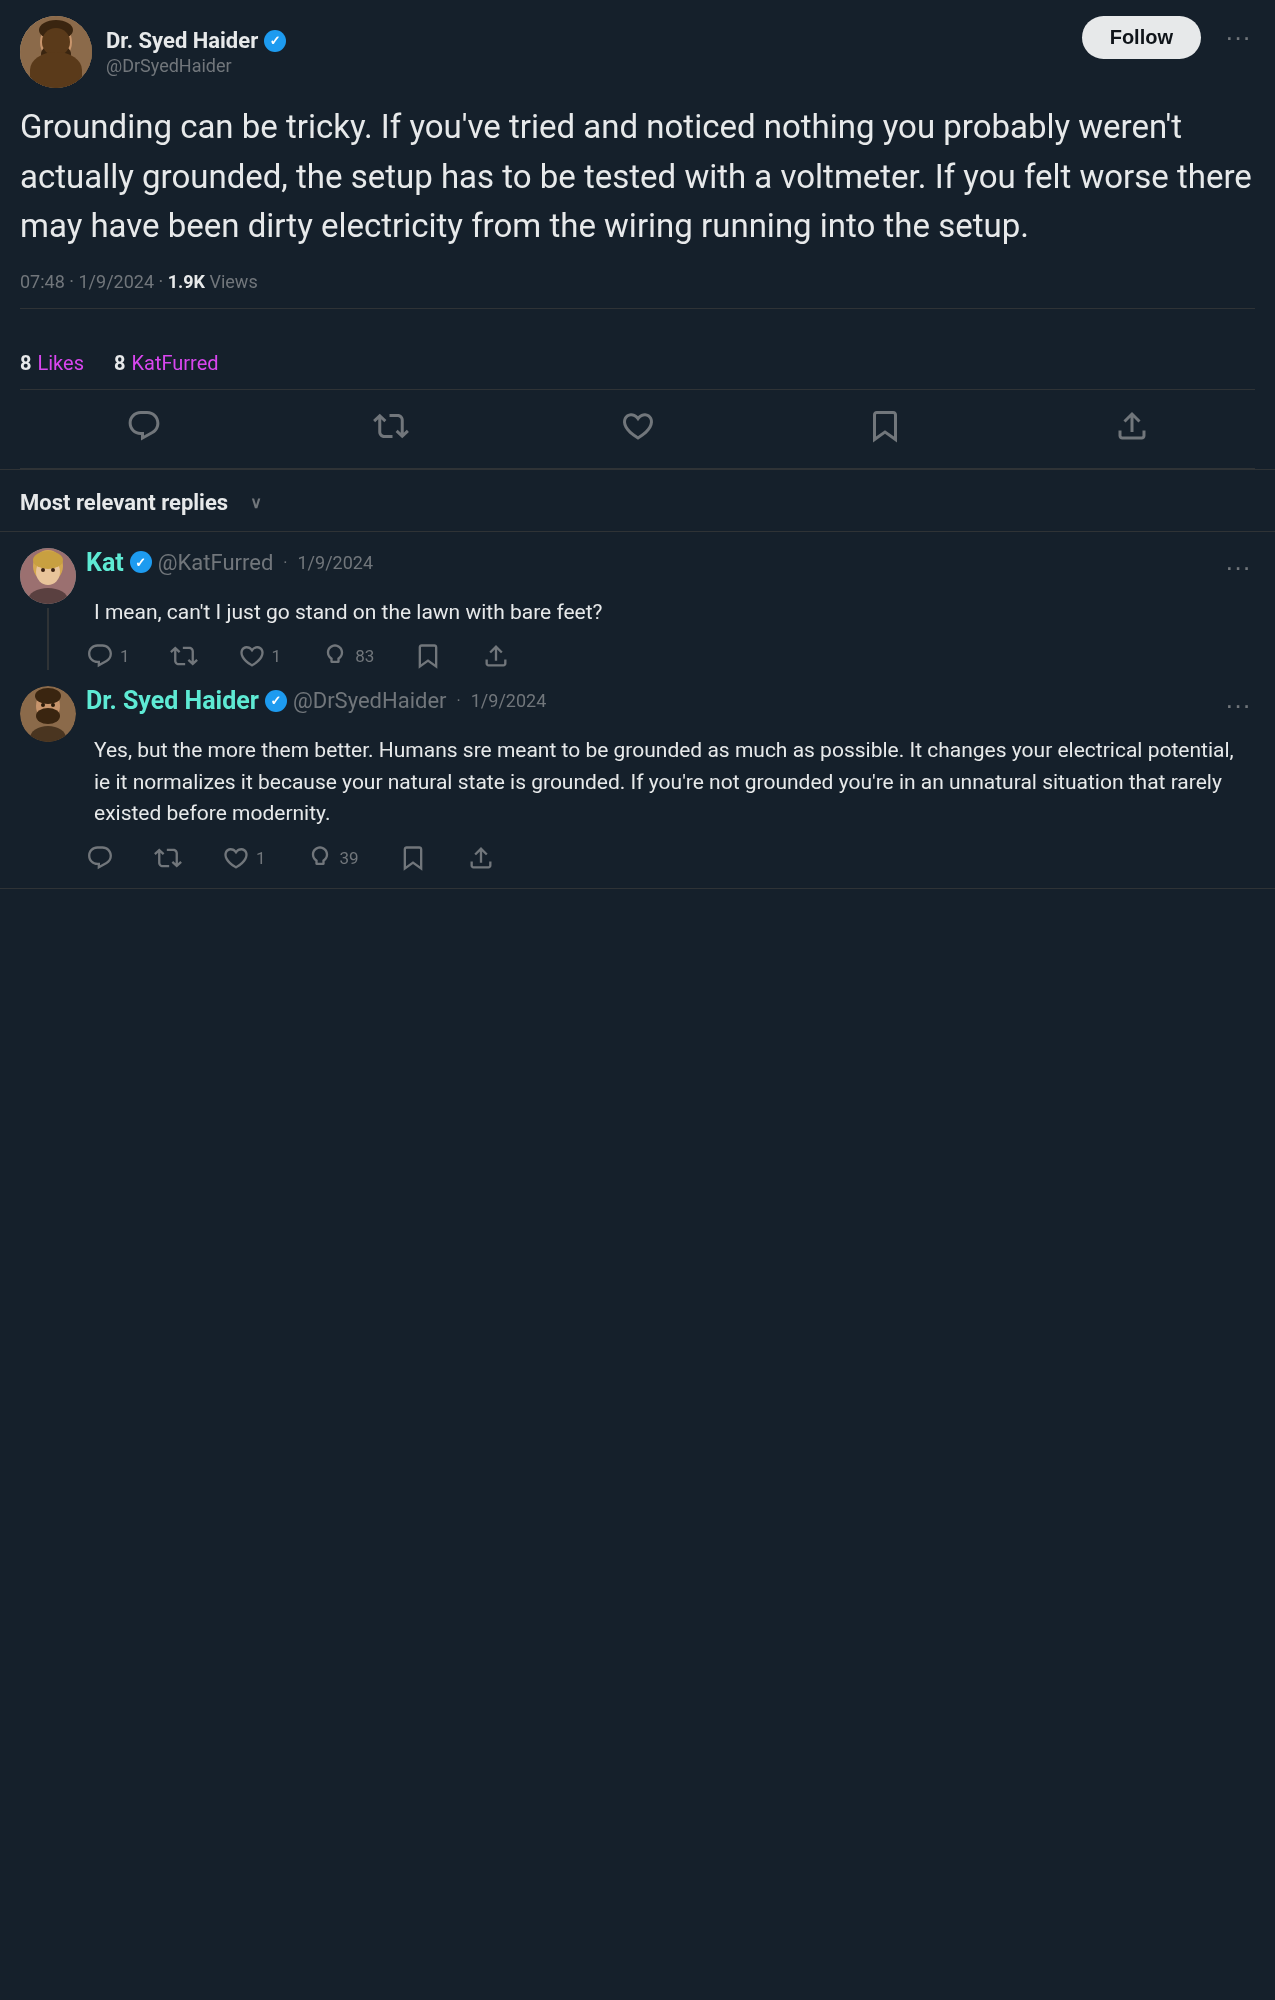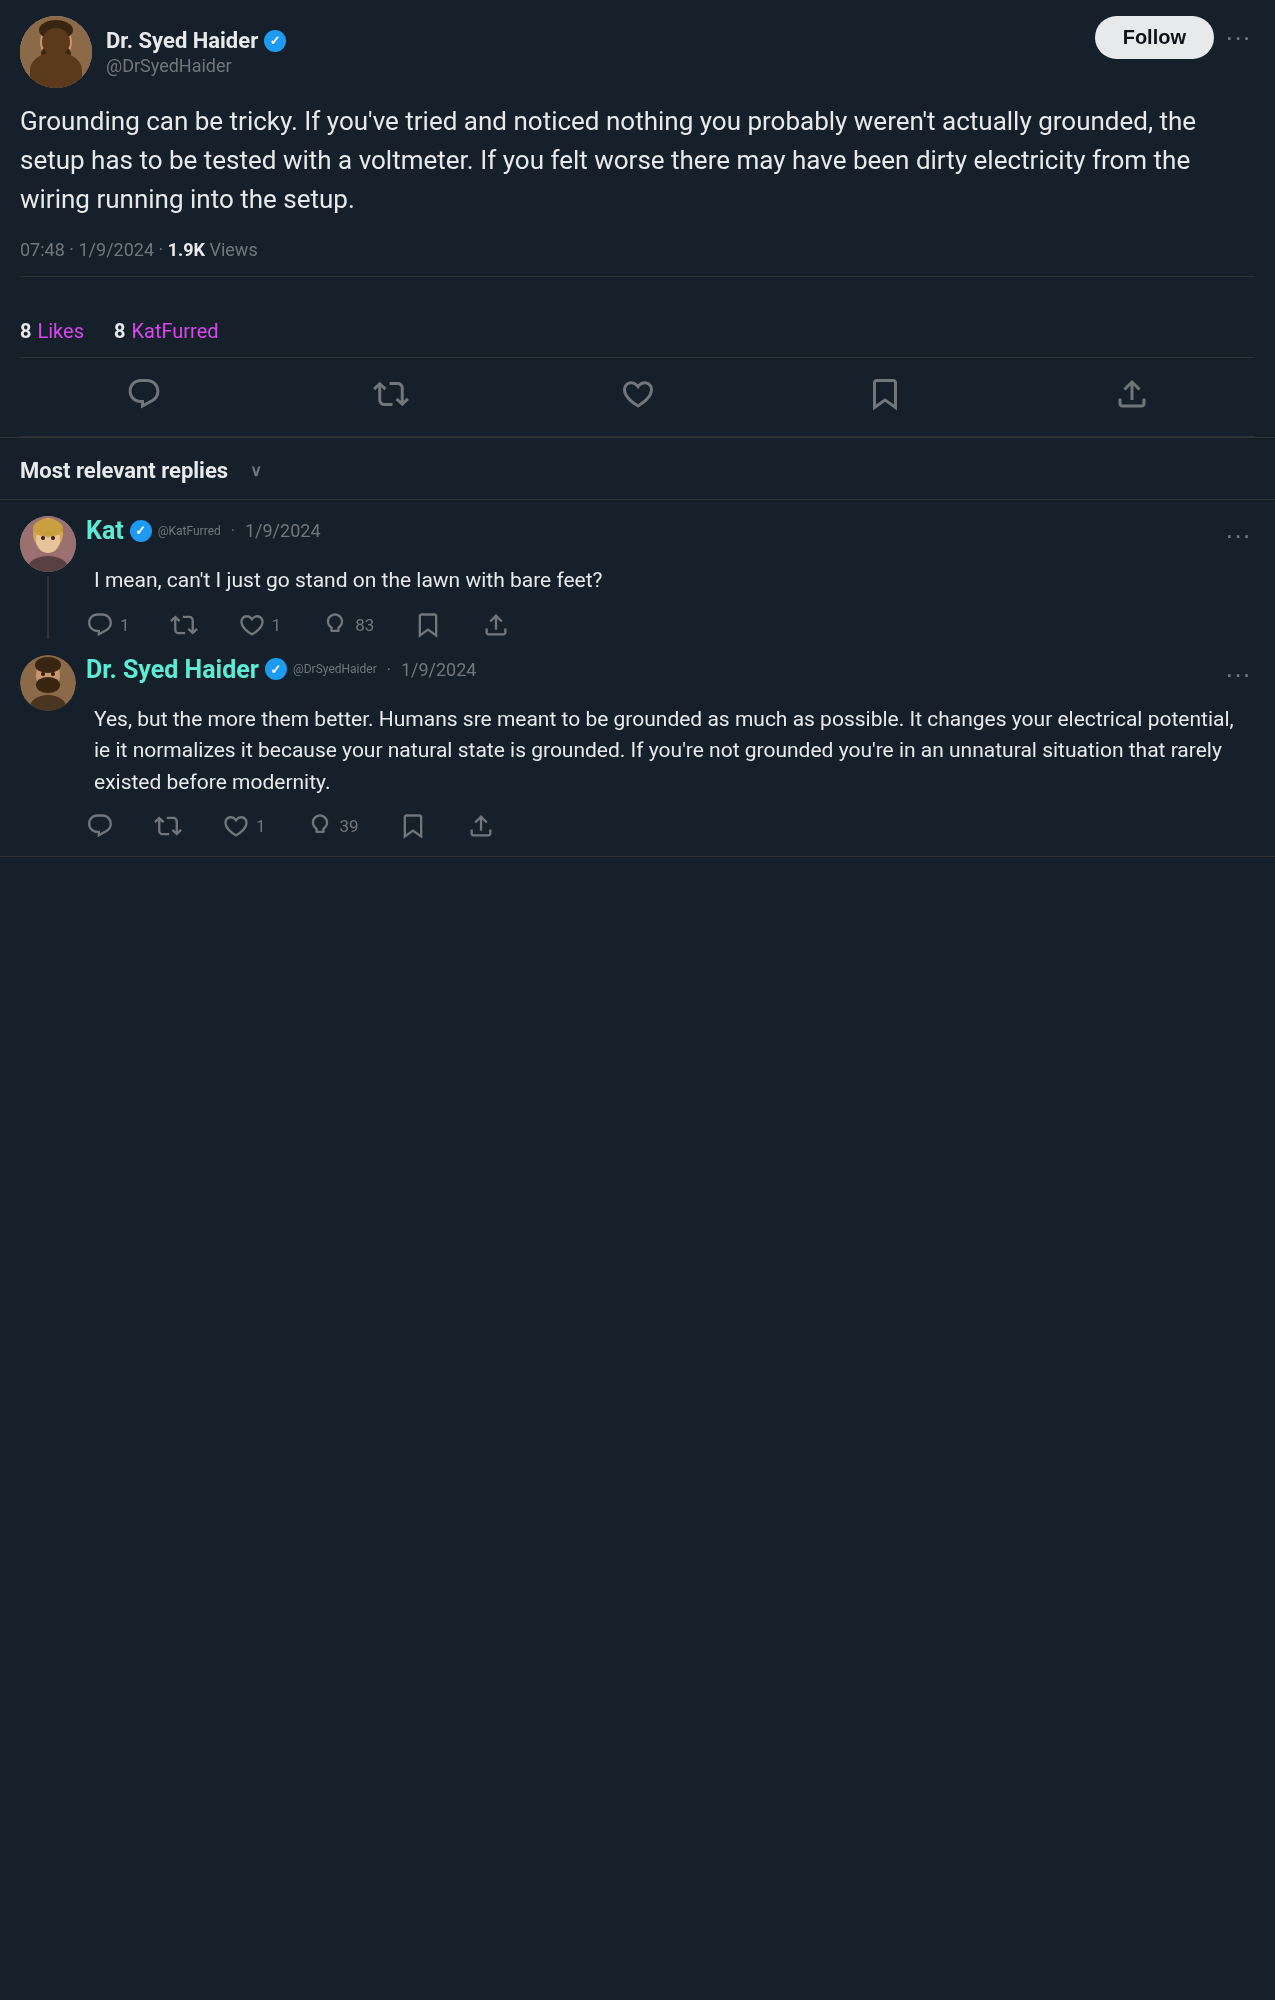--- a/index.html
+++ b/index.html
@@ -110,21 +110,21 @@
     }
 
     .username {
       font-size: 18px;
       color: #71767b;
     }
 
     .tweet-header-right {
       display: flex;
       align-items: center;
-      gap: 7px;
+      gap: 20px;
       flex-shrink: 0;
     }
 
     .follow-button {
       background: #e7e9ea;
       color: #0f1419;
       border: none;
       border-radius: 9999px;
       padding: 10px 28px;
       font-size: 20px;
@@ -135,21 +135,21 @@
     .more-button {
       color: #71767b;
       font-size: 26px;
       background: none;
       border: none;
       cursor: pointer;
       padding: 4px;
     }
 
     .tweet-text {
-      font-size: 26px;
+      font-size: 33px;
       line-height: 1.5;
       color: #e7e9ea;
       margin-bottom: 20px;
     }
 
     .tweet-meta {
       font-size: 18px;
       color: #71767b;
       margin-bottom: 28px;
       padding-bottom: 16px;
@@ -266,21 +266,21 @@
       flex-wrap: wrap;
     }
 
     .reply-display-name {
       font-size: 25px;
       font-weight: 700;
       color: #5eead4;
     }
 
     .reply-username {
-      font-size: 12px;
+      font-size: 22px;
       color: #71767b;
     }
 
     .reply-date {
       font-size: 18px;
       color: #71767b;
     }
 
     .reply-text {
       font-size: 21px;

